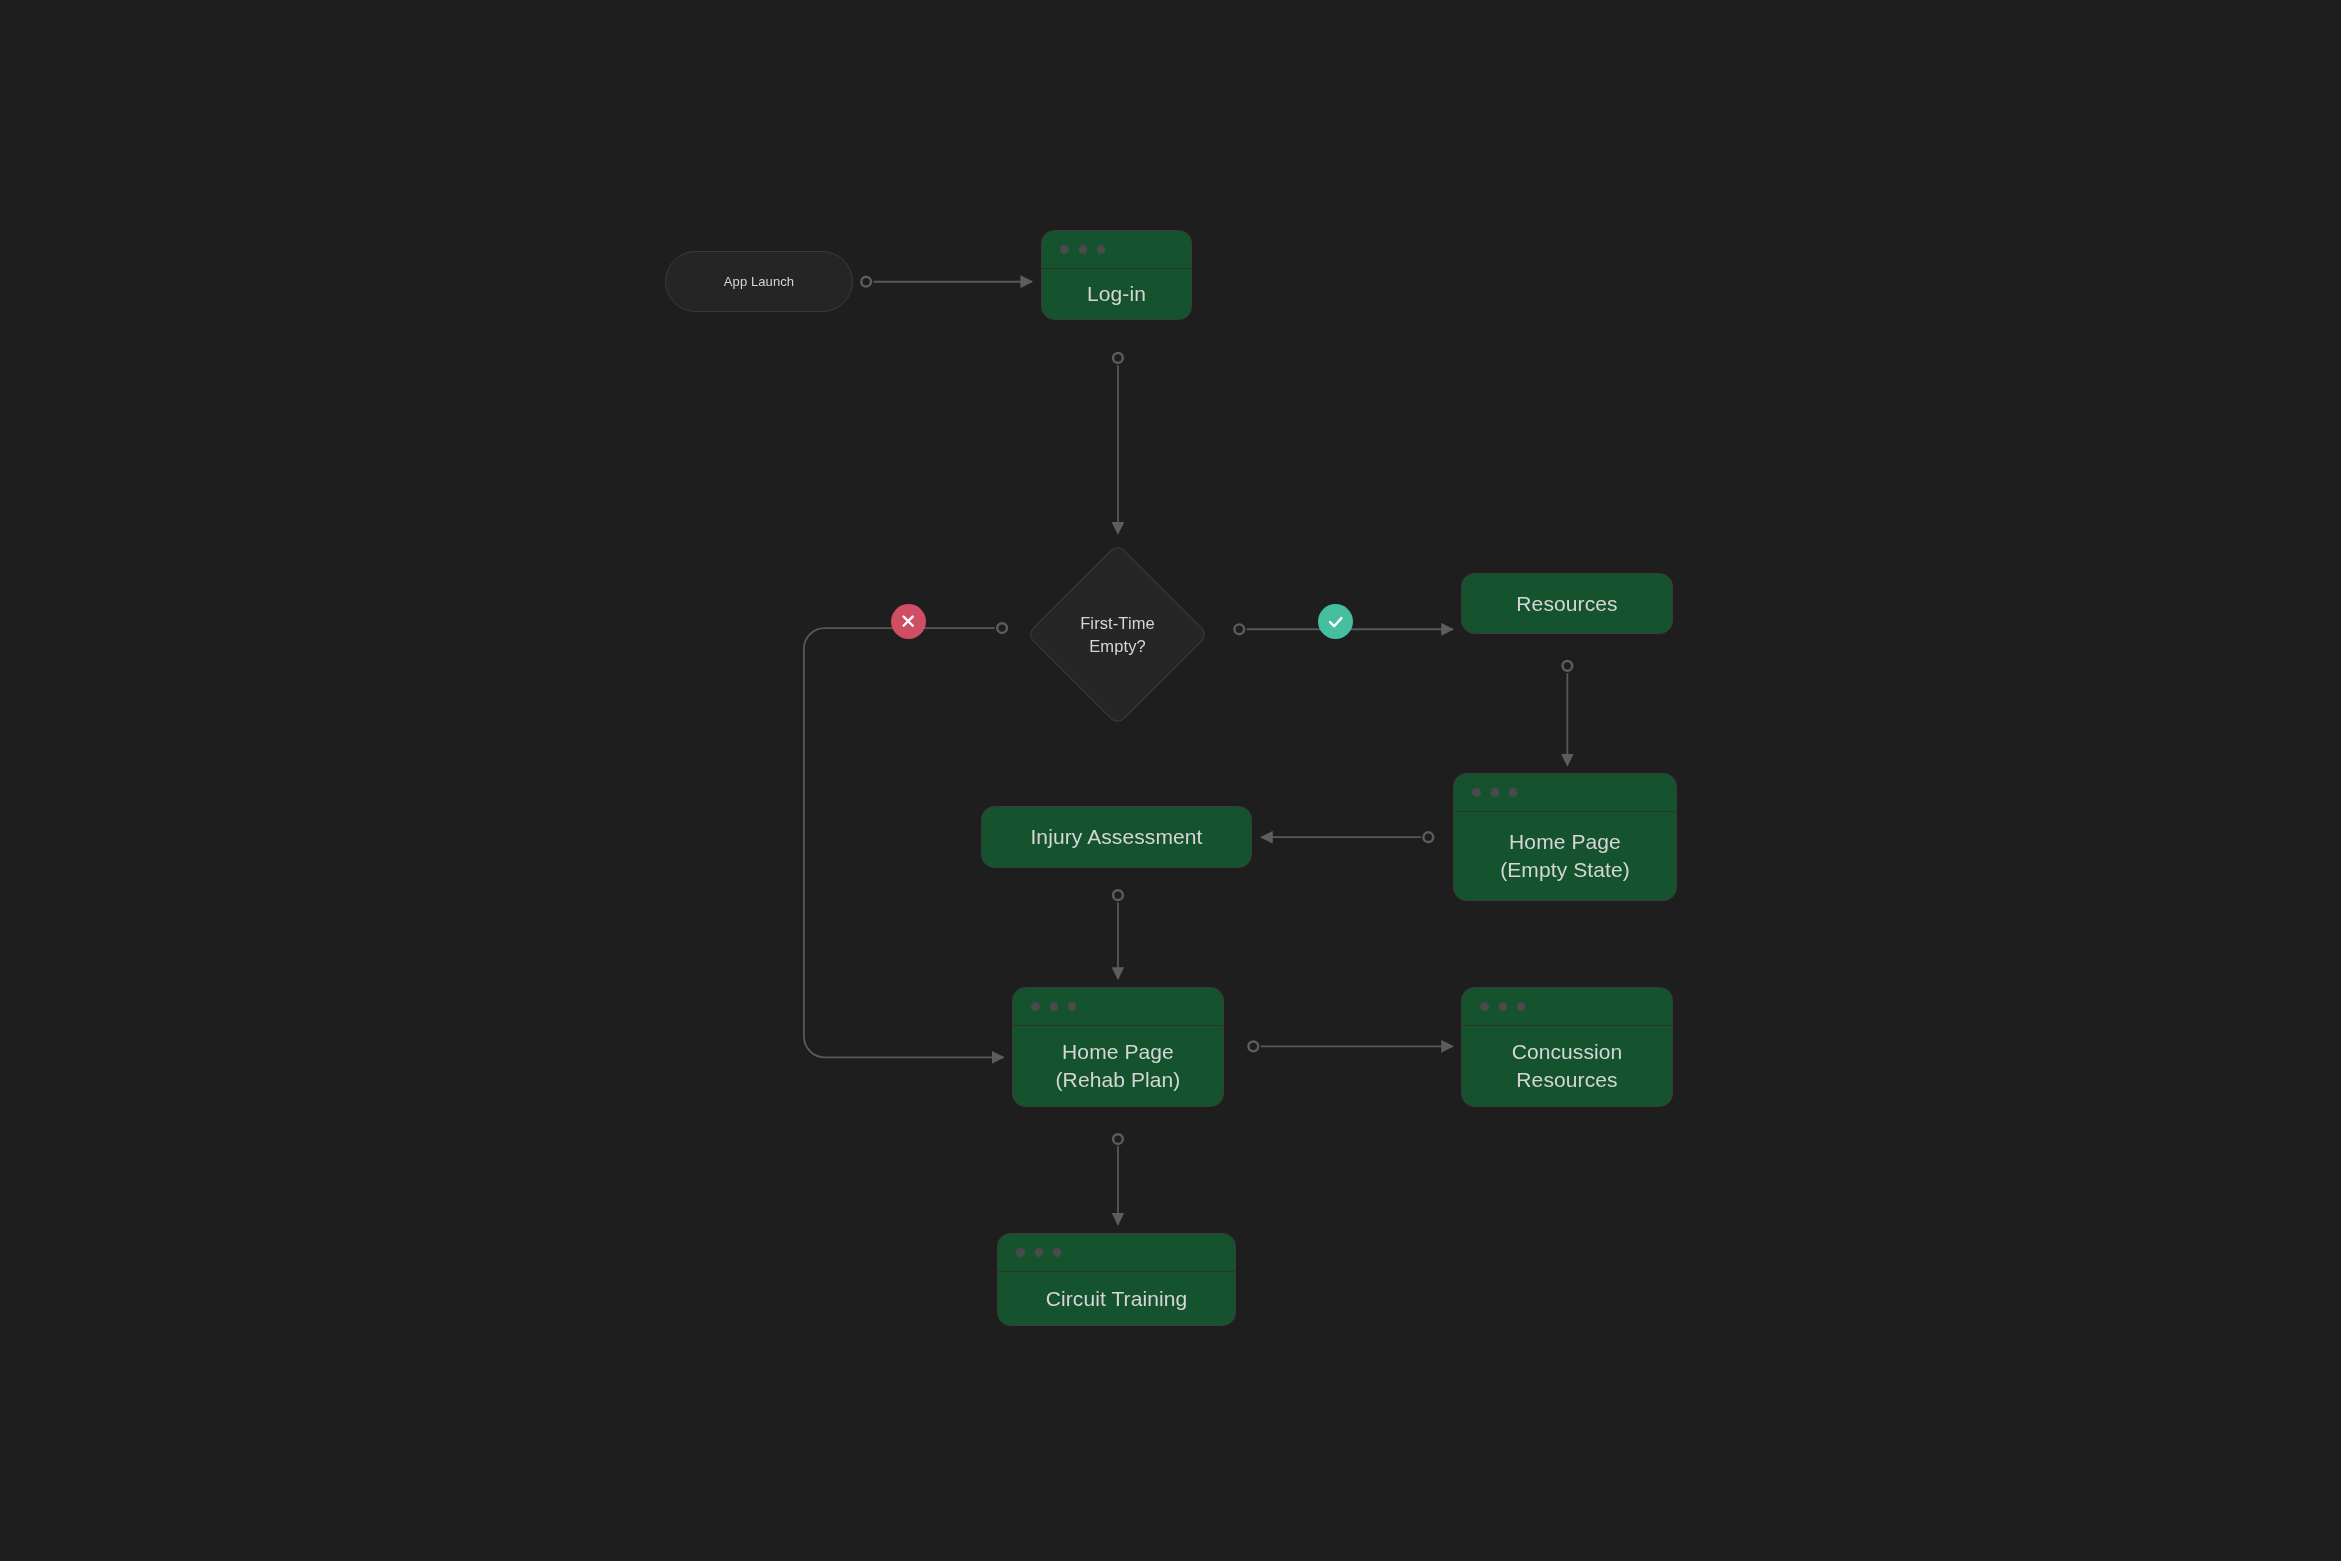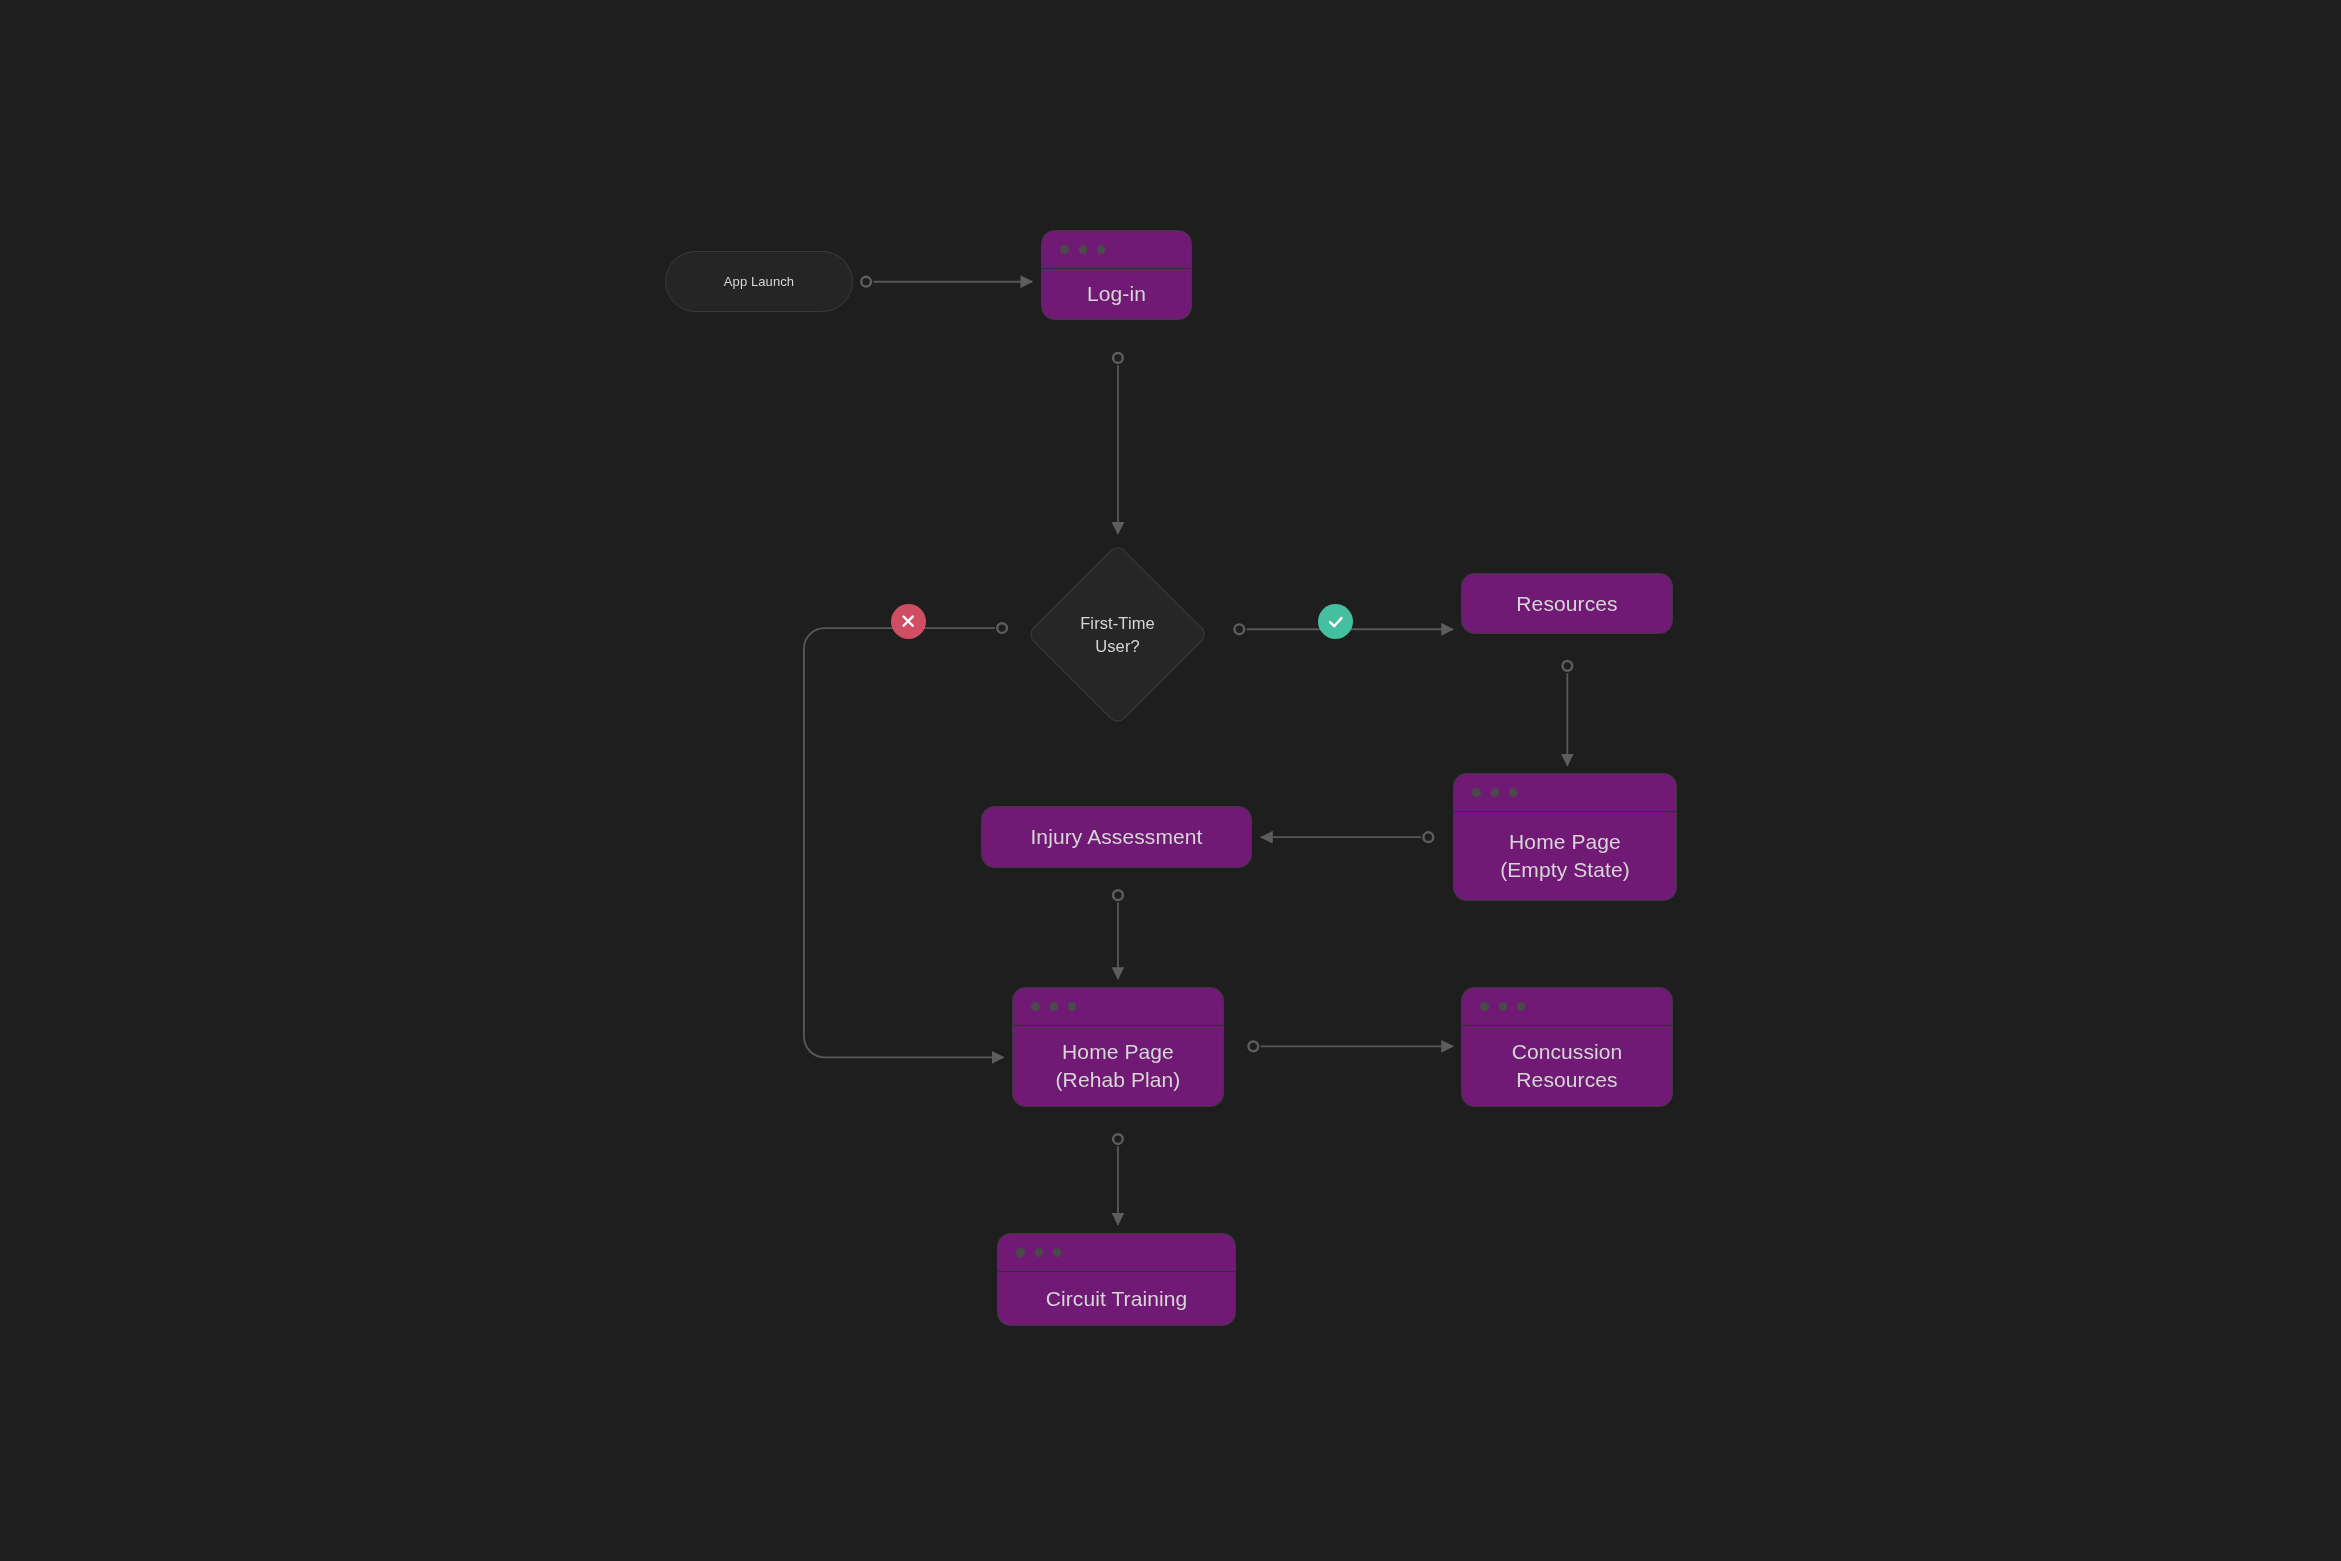--- a/index.html
+++ b/index.html
@@ -17,21 +17,21 @@
   }
   #edges {
     position:absolute; inset:0;
     width:2342px; height:1561px;
     pointer-events:none;
   }
 
   
   .node {
     position:absolute;
-    background:#701a75;
+    background:#14532d;
     border:1.2px solid #3b3b3b;
     display:flex;
     align-items:center;
     justify-content:center;
     color:#d6d6d6;
     text-align:center;
     line-height:1.32;
     letter-spacing:0.1px;
   }
 
@@ -188,21 +188,21 @@
       <span class="dot"></span>
       <span class="dot"></span>
       <span class="dot"></span>
     </div>
     <div class="label">Log-in</div>
   </div>
 
   <div class="node diamond" style="left:1026px; top:543px; width:183px; height:183px;">
     <span class="dshape"></span>
     <span class="label">First-Time
-User?</span>
+Empty?</span>
   </div>
 
   <div class="node rect" style="left:1461px; top:573px; width:212px; height:61px;">
     <span class="label">Resources</span>
   </div>
 
   <div class="node window" style="left:1453px; top:773px; width:224px; height:128px;">
     <div class="titlebar">
       <span class="dot"></span>
       <span class="dot"></span>

